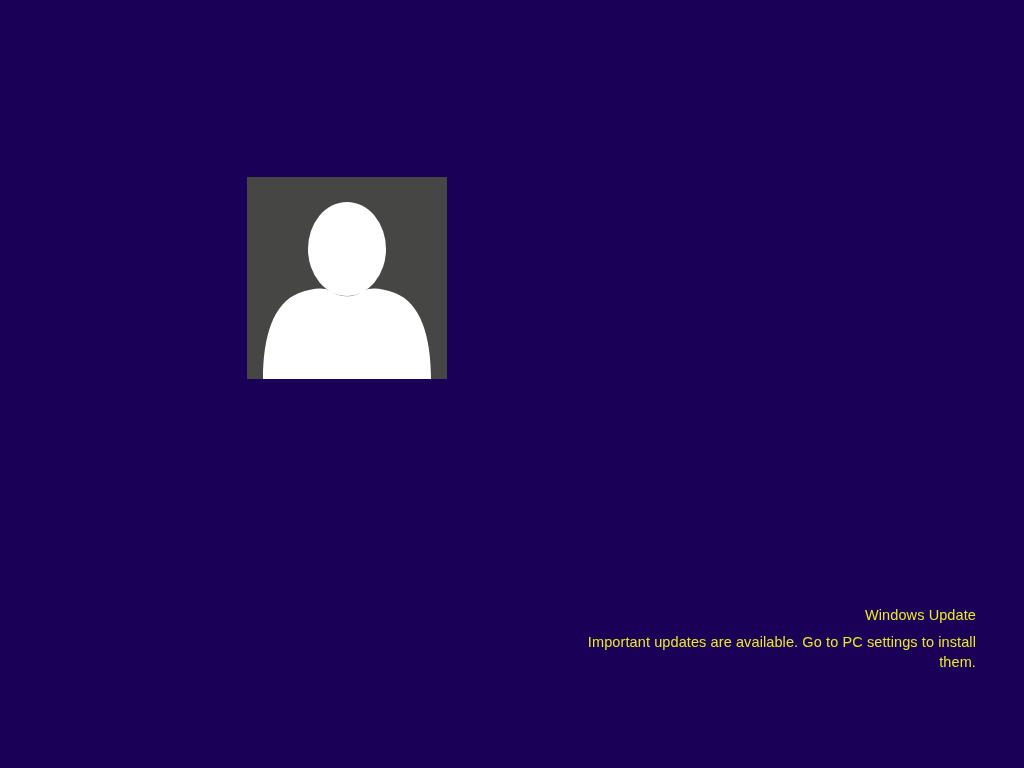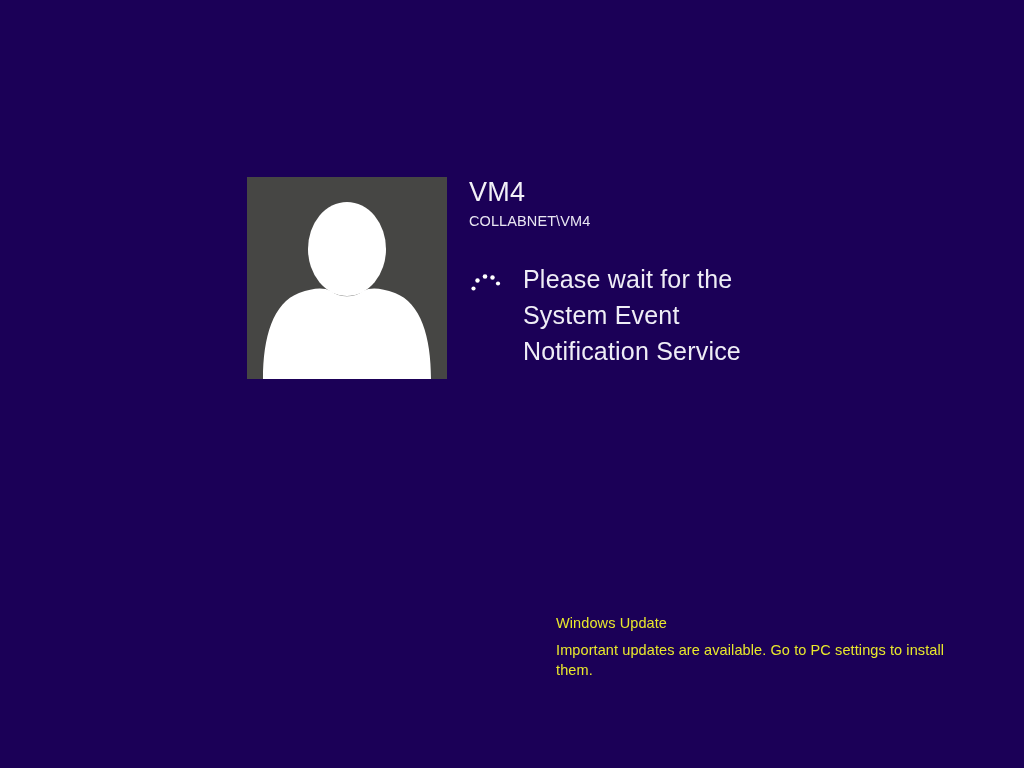--- a/index.html
+++ b/index.html
@@ -97,22 +97,23 @@
     font-weight: 300;
     line-height: 36px;
     letter-spacing: 0.2px;
     max-width: 240px;
   }
 
   
   .update-notice {
     position: absolute;
     right: 48px;
-    bottom: 88px;
+    bottom: 96px;
     width: 420px;
+    text-align: right;
     color: #e9e82c;
     font-size: 14.5px;
     line-height: 20px;
     letter-spacing: 0.1px;
   }
   .update-title {
     display: block;
   }
   .update-body {
     display: block;
@@ -133,43 +134,20 @@
         <path d="M16 202
                  C 16 160, 26 126, 52 116
                  C 66 111, 76 110, 84 114
                  C 92 121, 108 121, 116 114
                  C 124 110, 134 111, 148 116
                  C 174 126, 184 160, 184 202
                  Z" fill="#ffffff"></path>
       </svg>
     </div>
 
-    <div class="user-info">
-
-      <div class="display-name">VM4</div>
-
-      <div class="domain-name">COLLABNET\VM4</div>
-
-      <div class="status-row">
-
-        <div class="spinner">
-          <svg viewBox="0 0 36 36" xmlns="http://www.w3.org/2000/svg">
-            <circle cx="4.5" cy="21.5" r="2.1" fill="#ffffff"></circle>
-            <circle cx="8.5" cy="13.5" r="2.2" fill="#ffffff"></circle>
-            <circle cx="16.0" cy="9.5" r="2.3" fill="#ffffff"></circle>
-            <circle cx="23.5" cy="10.5" r="2.2" fill="#ffffff"></circle>
-            <circle cx="29.0" cy="16.5" r="2.1" fill="#ffffff"></circle>
-          </svg>
-        </div>
-
-        <div class="status-message">Please wait for the System Event Notification Service</div>
-
-      </div>
-
-    </div>
 
   </div>
 
   <div class="update-notice">
     <span class="update-title">Windows Update</span>
     <span class="update-body">Important updates are available. Go to PC settings to install them.</span>
   </div>
 
 </div>
 

